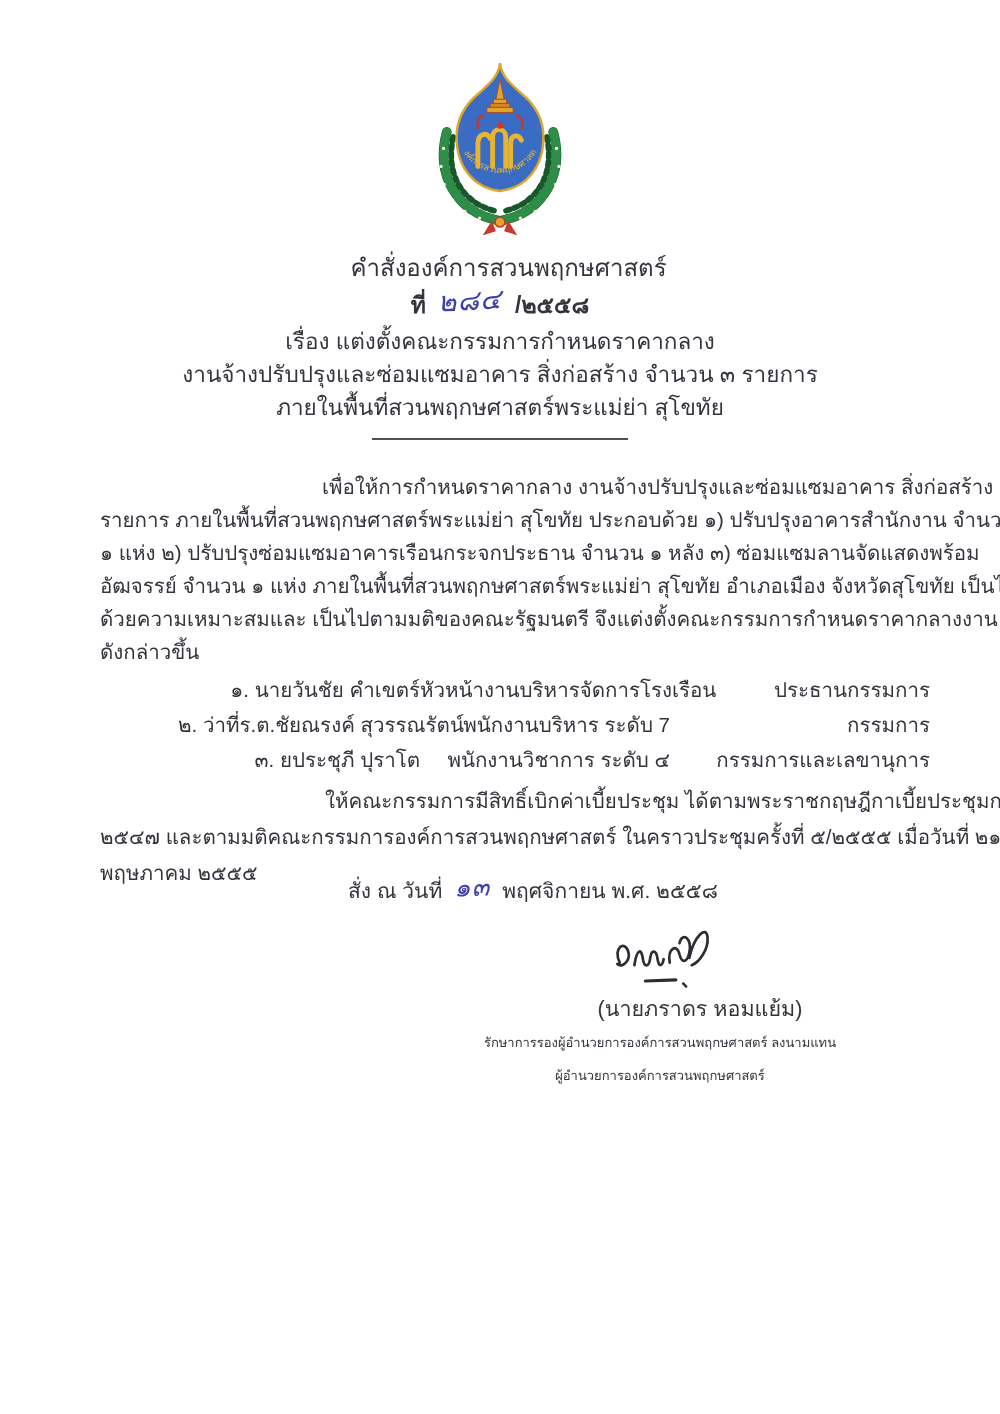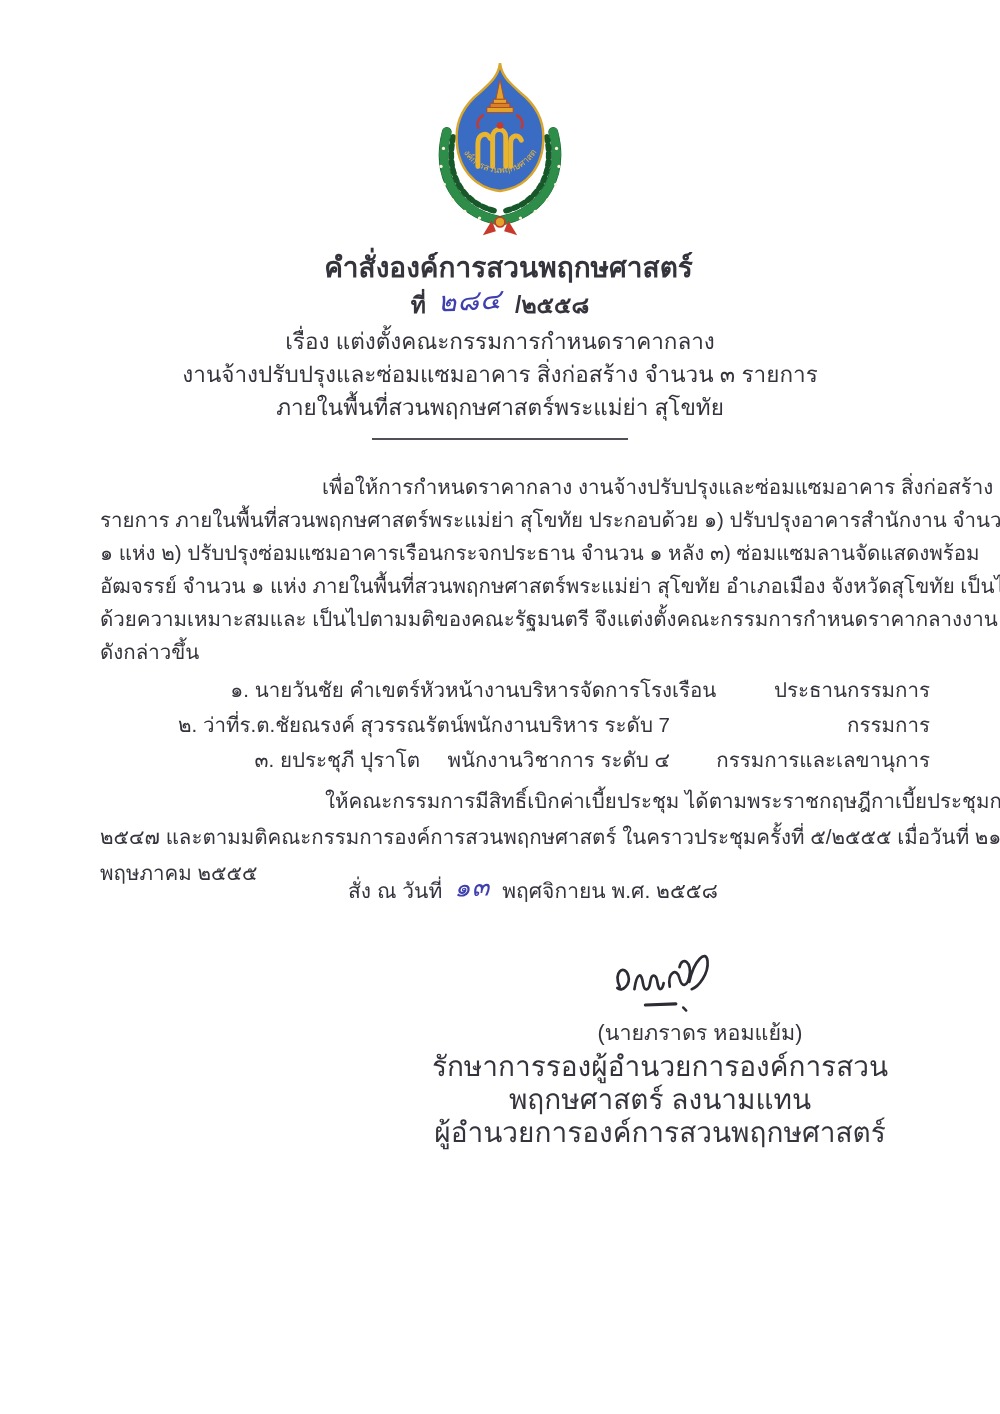--- a/index.html
+++ b/index.html
@@ -9,21 +9,21 @@
     margin:0 auto;
     background:#ffffff;
     font-family:"Liberation Sans", sans-serif;
     color:#34343c;
     overflow:hidden;
   }
   
   .emblem{position:absolute;top:50px;left:50%;transform:translateX(-50%);}
   
   .header{position:absolute;top:252px;left:0;width:100%;text-align:center;}
-  .doc-title{font-size:28px;font-weight:bold;line-height:32px;padding-left:17px;}
+  .doc-title{font-size:24px;font-weight:normal;line-height:32px;padding-left:17px;}
   .number-line{font-size:23px;font-weight:bold;line-height:40px;}
   .handwrite{
     color:#3f3fae;font-weight:normal;font-style:italic;font-size:28px;
     display:inline-block;transform:rotate(-3deg) translateY(-3px);
     letter-spacing:1px;padding:0 6px;
   }
   .subject{font-size:22.5px;font-weight:normal;line-height:33px;}
   .rule{width:256px;height:2px;background:#50505a;margin:14px auto 0;}
   
   .body{position:absolute;top:470px;left:100px;width:830px;font-size:20.5px;}
@@ -37,24 +37,24 @@
   .p2{margin-top:6px;}
   .p2 .bline{line-height:36px;}
   .indent2{padding-left:225px;}
   
   .order-date{
     position:absolute;top:872px;left:0;width:100%;
     text-align:center;padding-left:66px;box-sizing:border-box;
     font-size:21px;line-height:34px;
   }
   .order-date .handwrite{font-size:26px;transform:rotate(-2deg) translateY(-2px);}
-  .sign-block{position:absolute;top:938px;left:400px;width:520px;text-align:center;}
+  .sign-block{position:absolute;top:914px;left:400px;width:520px;text-align:center;}
   .sig-svg{display:block;margin:0 auto;}
   .signer-name{font-size:21.5px;line-height:34px;padding-left:80px;}
-  .signer-title{font-size:28px;line-height:33px;}
+  .signer-title{font-size:13px;line-height:33px;}
 </style>
 </head>
 <body>
 
 <div class="page">
 
   <div class="emblem">
     <svg width="172" height="196" viewBox="0 0 210 235">
 
       <g fill="none" stroke-linecap="round">

